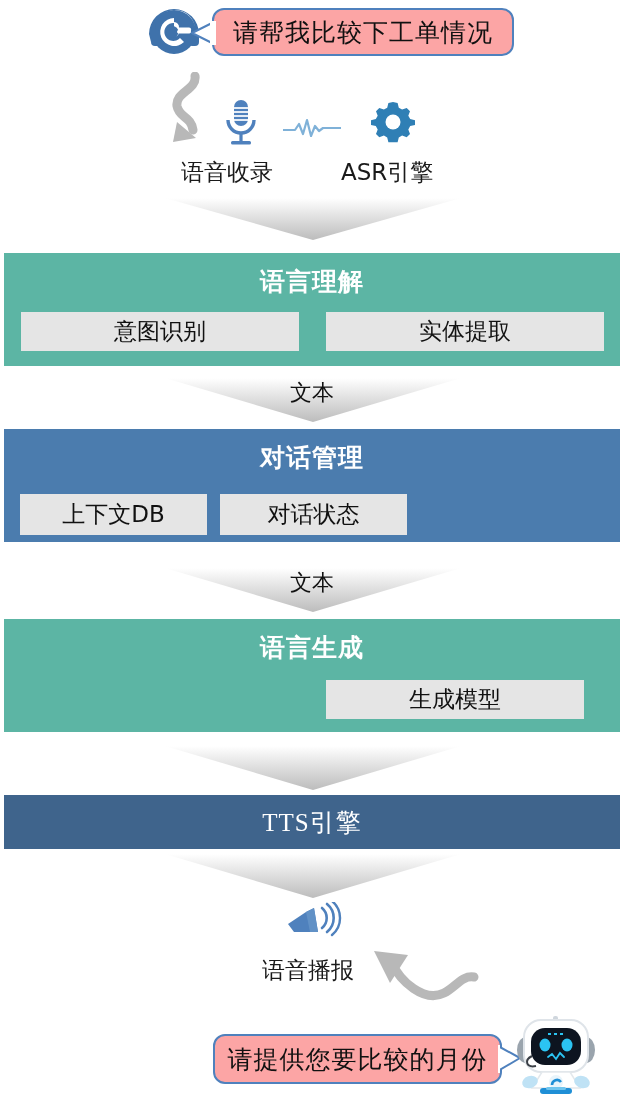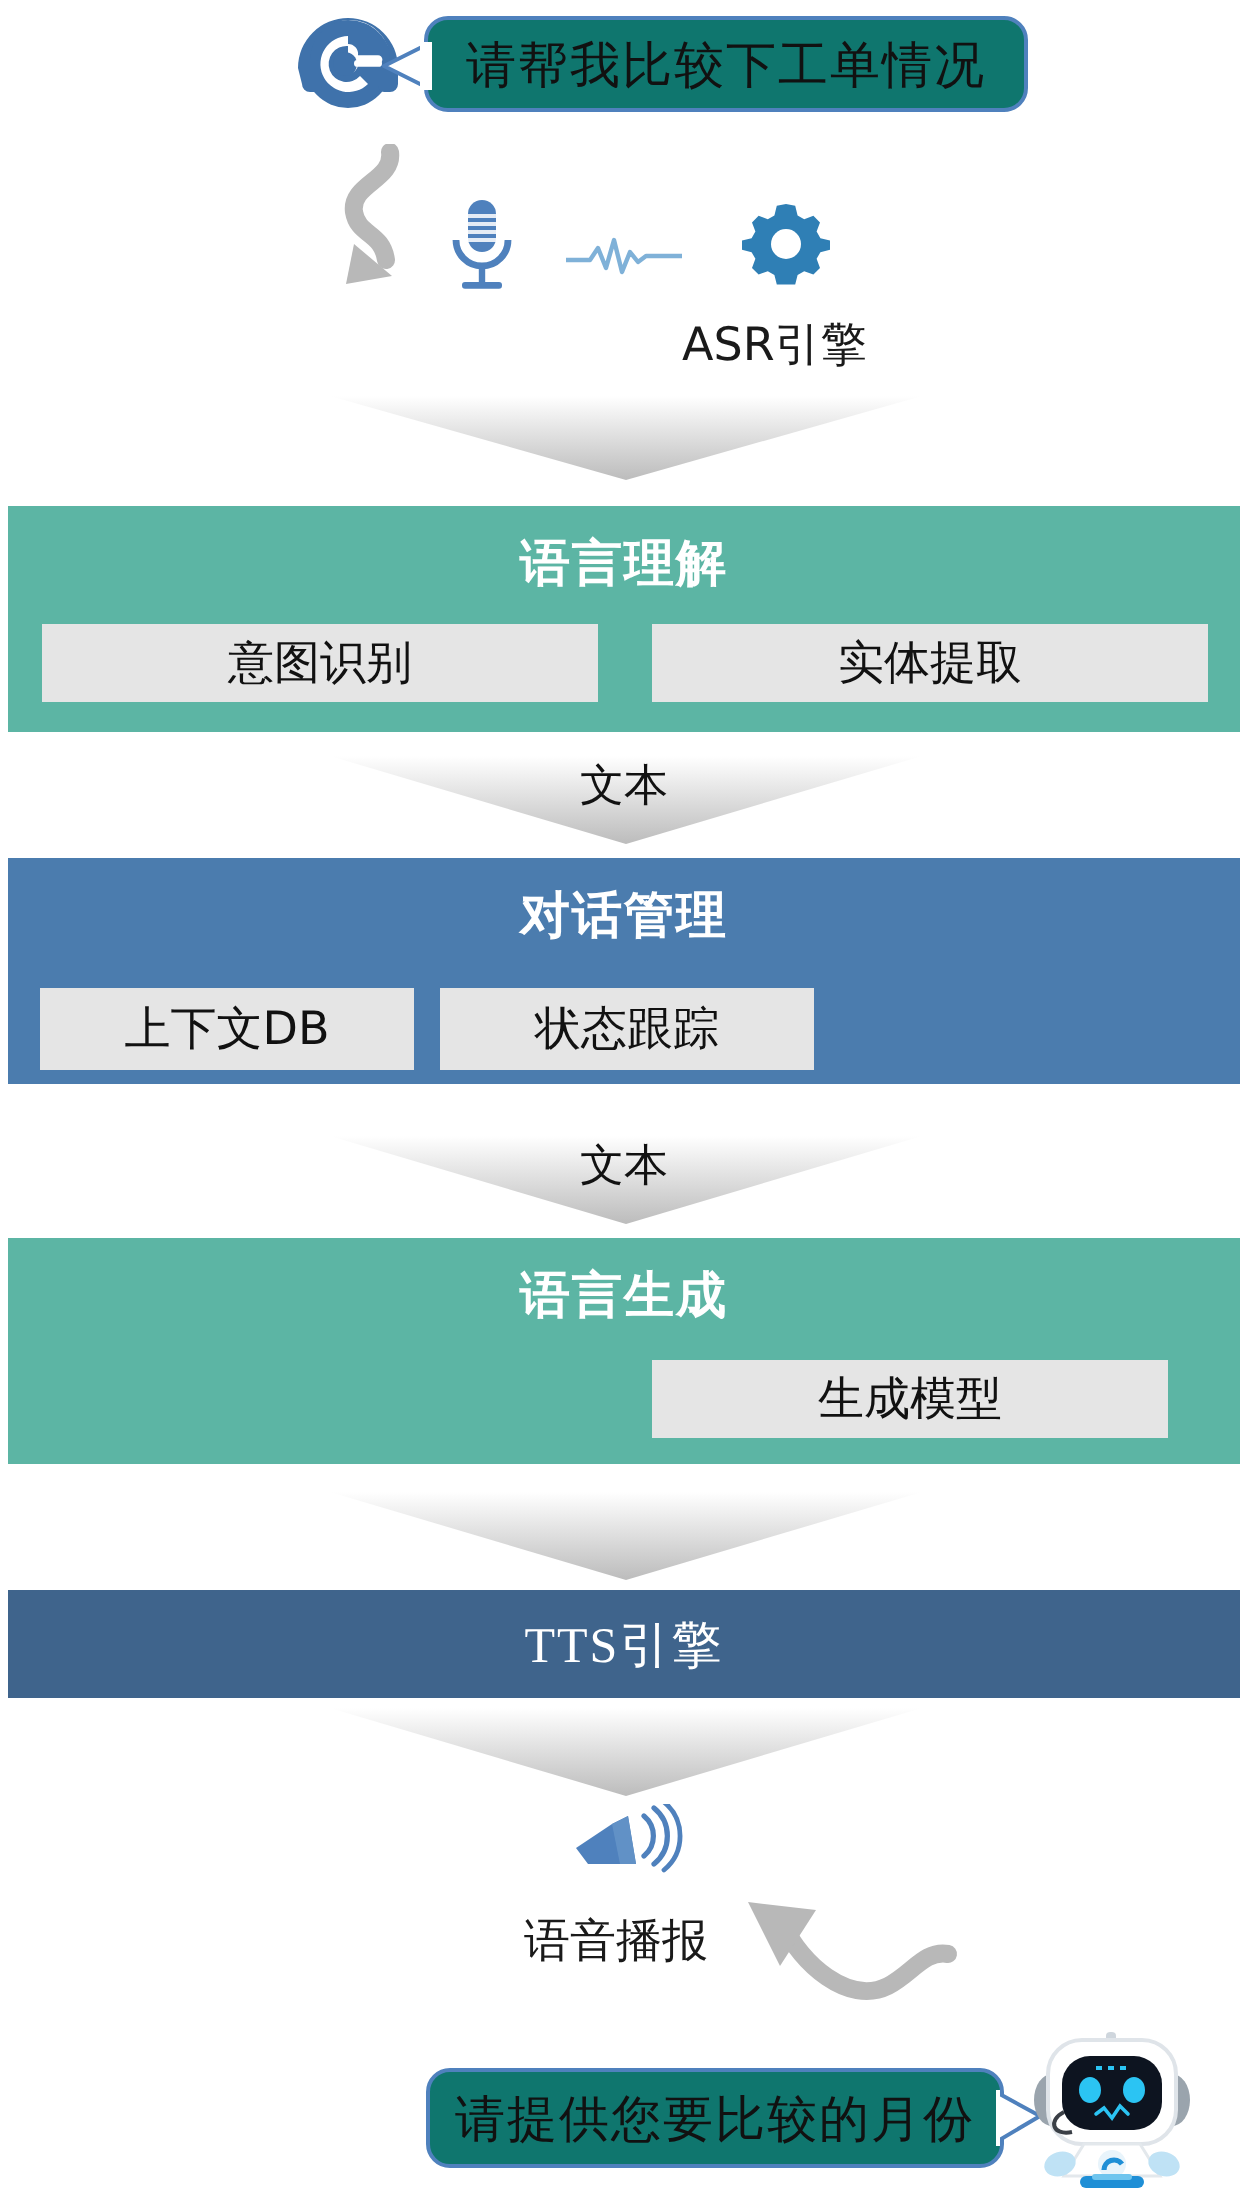--- a/index.html
+++ b/index.html
@@ -14,21 +14,21 @@
   .stage{position:absolute;left:0;top:0;width:624px;height:1101px;}
 
   
   .abs{position:absolute;}
 
   
   .bubble{
     position:absolute;
     border:2px solid #4f81bd;
     border-radius:12px;
-    background:#0f766e;
+    background:#fca5a5;
     box-sizing:border-box;
     display:flex;align-items:center;justify-content:center;
   }
   .bubble span{
     font-size:25px;
     letter-spacing:1px;
     color:#111;
     white-space:nowrap;
     font-family:"DejaVu Sans","Liberation Sans",sans-serif;
   }
@@ -143,20 +143,21 @@
     </svg>
   </div>
 
   <div class="abs" style="left:371px;top:100px;width:44px;height:44px;">
     <svg width="44" height="44" viewBox="0 0 44 44">
       <path d="M22 2 l4.6 .9 1.2 4.8 3.3 1.9 4.6-1.7 3.3 3.3 -1.7 4.6 1.9 3.3 4.8 1.2 0 4.6 -4.8 1.2 -1.9 3.3 1.7 4.6 -3.3 3.3 -4.6-1.7 -3.3 1.9 -1.2 4.8 -4.6 0 -4.6 0 -1.2-4.8 -3.3-1.9 -4.6 1.7 -3.3-3.3 1.7-4.6 -1.9-3.3 -4.8-1.2 0-4.6 4.8-1.2 1.9-3.3 -1.7-4.6 3.3-3.3 4.6 1.7 3.3-1.9 1.2-4.8 z" fill="#2f7fb5"></path>
       <circle cx="22" cy="22" r="7.5" fill="#ffffff"></circle>
     </svg>
   </div>
 
+  <div class="icon-label" style="left:181px;top:157px;">语音收录</div>
   <div class="icon-label" style="left:341px;top:157px;">ASR引擎</div>
 
   <div class="chev" style="left:165px;top:198px;width:296px;height:42px;">
     <svg width="296" height="42" viewBox="0 0 296 42">
       <defs>
         <linearGradient id="g1" x1="0" y1="0" x2="0" y2="1">
           <stop offset="0%" stop-color="#ffffff"></stop>
           <stop offset="100%" stop-color="#bcbcbc"></stop>
         </linearGradient>
       </defs>
@@ -180,21 +181,21 @@
       </defs>
       <path d="M0 0 H296 L148 44 Z" fill="url(#g2)"></path>
     </svg>
   </div>
   <div class="chev-label" style="top:378px;">文本</div>
 
   <div class="panel" style="left:4px;top:429px;width:616px;height:113px;background:#4b7cae;">
     <div class="panel-title" style="top:12px;">对话管理</div>
   </div>
   <div class="chip" style="left:20px;top:494px;width:187px;height:41px;">上下文DB</div>
-  <div class="chip" style="left:220px;top:494px;width:187px;height:41px;">状态跟踪</div>
+  <div class="chip" style="left:220px;top:494px;width:187px;height:41px;">对话状态</div>
 
   <div class="chev" style="left:165px;top:568px;width:296px;height:44px;">
     <svg width="296" height="44" viewBox="0 0 296 44">
       <defs>
         <linearGradient id="g3" x1="0" y1="0" x2="0" y2="1">
           <stop offset="0%" stop-color="#ffffff"></stop>
           <stop offset="100%" stop-color="#bcbcbc"></stop>
         </linearGradient>
       </defs>
       <path d="M0 0 H296 L148 44 Z" fill="url(#g3)"></path>

